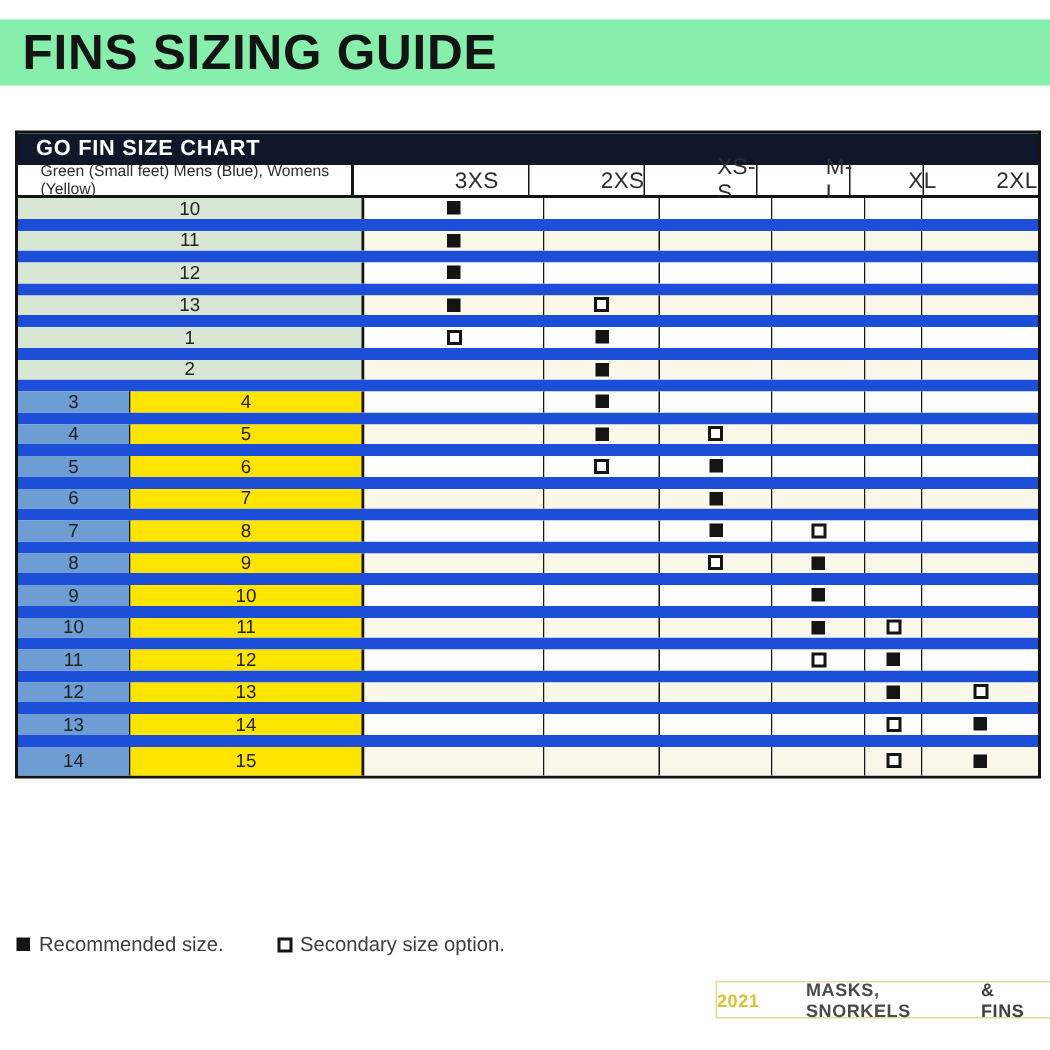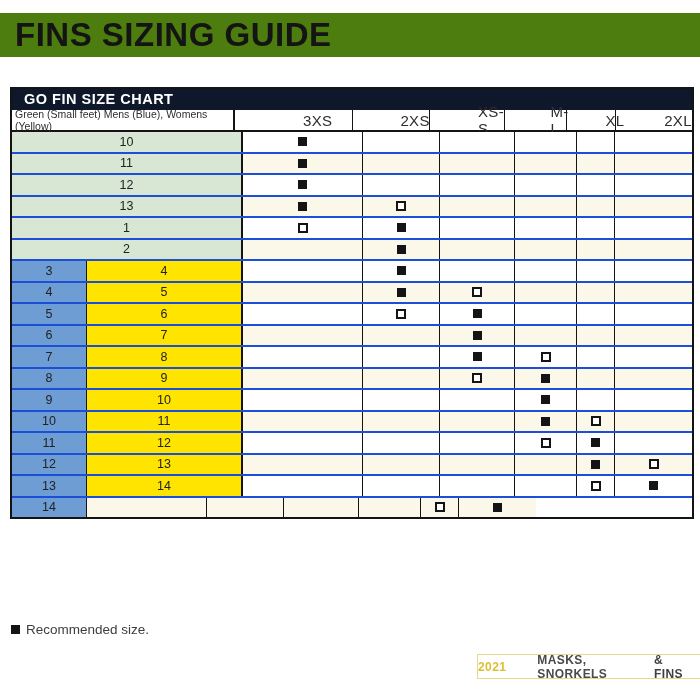--- a/index.html
+++ b/index.html
@@ -4,21 +4,21 @@
 <style>
   * { margin:0; padding:0; }
   body { background:#ffffff; }
   .canvas {
     position:relative; width:700px; height:700px; background:#ffffff;
     font-family:"Liberation Sans", sans-serif; overflow:hidden;
   }
   
   .title-bar {
     position:absolute; left:0; top:13px; width:700px; height:44px;
-    background:#4d7c0f; display:flex; align-items:center;
+    background:#86efac; display:flex; align-items:center;
   }
   .title-bar h1 {
     margin-left:15px; font-size:33px; font-weight:bold; color:#141414; letter-spacing:0.5px;
   }
   
   .size-table {
     position:absolute; left:10px; top:87px; width:684px;
     border:2px solid #141414; box-sizing:border-box; background:#ffffff;
   }
   .tbar {
@@ -26,26 +26,26 @@
     line-height:21px; padding-left:12px; letter-spacing:0.5px;
   }
   .hrow { display:flex; height:22px; border-bottom:2px solid #141414; box-sizing:border-box; }
   .hcell {
     display:flex; align-items:center; justify-content:center;
     font-size:15px; color:#2e2e2e; border-right:1px solid #141414; box-sizing:border-box;
     letter-spacing:0.3px;
     padding-left:48px;
   }
   .hcell.lab {
-    width:231px; justify-content:flex-start; font-size:10.5px; padding-left:3px;
+    width:231px; justify-content:flex-start; font-size:10.5px; padding-left:15px;
     border-right:2px solid #141414; letter-spacing:0;
   }
   .w1 { width:120px; } .w2 { width:77px; } .w3 { width:75px; }
   .w4 { width:62px; } .w5 { width:38px; } .w6 { width:77px; border-right:none !important; }
-  .trow { display:flex; height:21.5px; border-bottom:2px solid #1d4ed8; box-sizing:border-box; }
+  .trow { display:flex; height:21.5px; border-bottom:8px solid #1d4ed8; box-sizing:border-box; }
   .trow:last-child { border-bottom:none; height:19.5px; }
   .lcell {
     display:flex; align-items:center; justify-content:center;
     font-size:12.5px; color:#222222; border-right:1px solid #141414; box-sizing:border-box;
   }
   .lcell.green { width:231px; background:#d8e7d4; border-right:2px solid #141414; }
   .lcell.blue { width:75px; background:#6d9dd2; }
   .lcell.yellowc { width:156px; background:#ffe400; border-right:2px solid #141414; }
   .mcell {
     display:flex; align-items:center; justify-content:center;
@@ -307,40 +307,45 @@
           <div class="mcell w4"></div>
           <div class="mcell w5">
             <span class="sq open"></span>
           </div>
           <div class="mcell w6">
             <span class="sq"></span>
           </div>
         </div>
         <div class="trow cream">
           <div class="lcell blue">14</div>
+          <div class="lcell yellowc">15</div>
           <div class="mcell w1"></div>
           <div class="mcell w2"></div>
           <div class="mcell w3"></div>
           <div class="mcell w4"></div>
           <div class="mcell w5">
             <span class="sq open"></span>
           </div>
           <div class="mcell w6">
             <span class="sq"></span>
           </div>
         </div>
       </div>
   </div>
 
 
   <div class="legend">
     <div class="legend-item first">
       <span class="sq"></span>
       <span>Recommended size.</span>
     </div>
+    <div class="legend-item second">
+      <span class="sq open"></span>
+      <span>Secondary size option.</span>
+    </div>
   </div>
 
   <div class="footer-box">
     <span class="fyear">2021</span>
     <span class="fcat">MASKS, SNORKELS</span>
     <span class="fhl">&amp; FINS</span>
   </div>
 
 </div>
 

